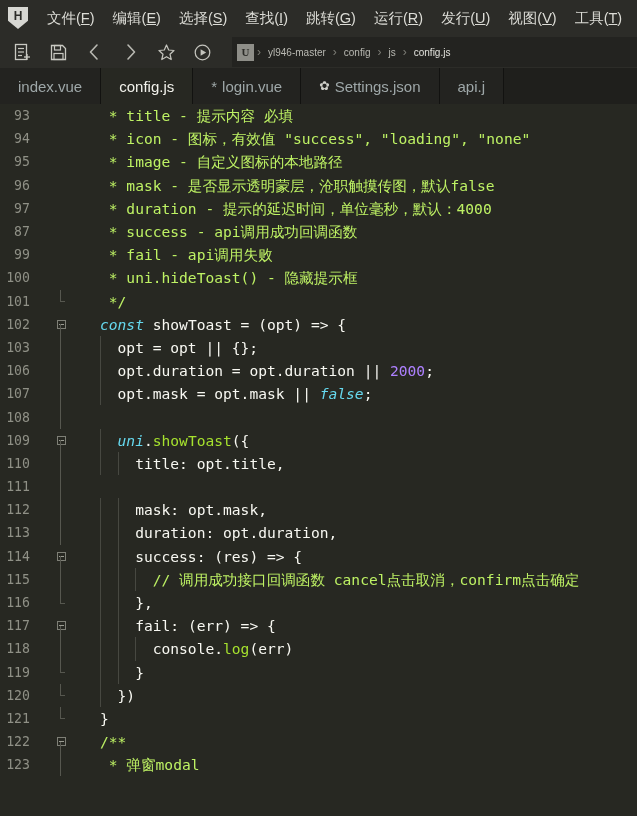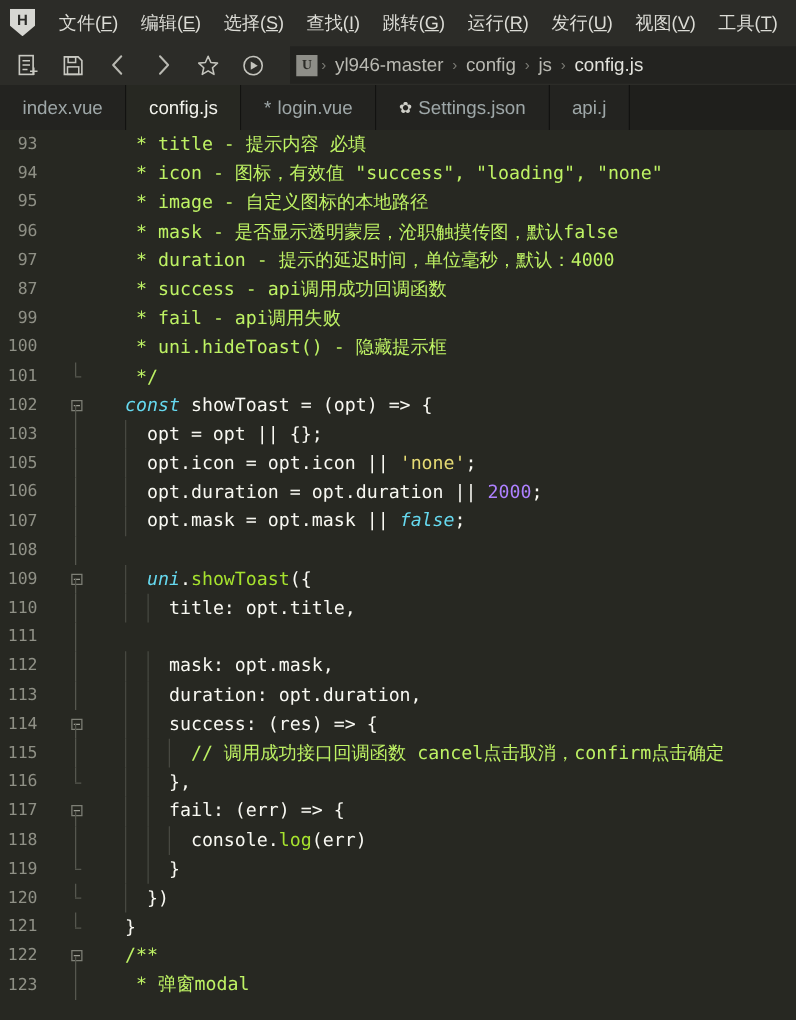--- a/index.html
+++ b/index.html
@@ -49,21 +49,21 @@
     background:#232320;padding:0 8px 0 5px;box-sizing:border-box;flex:1;min-width:0;
   }
   .crumb-logo{
     width:17px;height:17px;background:#8e8e88;flex:none;
     display:flex;align-items:center;justify-content:center;margin-right:2px;
   }
   .crumb-logo span{
     color:#2c2c28;font-size:11px;font-weight:bold;line-height:11px;
     font-family:"Liberation Serif",serif;
   }
-  .crumb{color:#e2e2dc;font-size:15px;padding:0 6px;white-space:nowrap;
+  .crumb{color:#e2e2dc;font-size:10px;padding:0 6px;white-space:nowrap;
     font-family:"Liberation Sans",sans-serif;}
   .crumb.dim{color:#b9b9b2;}
   .csep{color:#7b7b74;font-size:12px;padding:0 1px;}
 
   
   .tabbar{
     height:36px;min-height:36px;background:#1f1f1c;display:flex;align-items:stretch;
     overflow:hidden;
   }
   .tab{
@@ -277,27 +277,20 @@
           <div class="code"><span><span class="c-kw">const</span> <span class="c-pln">showToast</span> = (<span class="c-pln">opt</span>) =&gt; {</span></div>
         </div>
         <div class="row">
           <div class="ln">103</div>
           <div class="foldcol">
             <div class="fline"></div>
           </div>
           <div class="code"><div class="ig" style="left: 8px;"></div><span>  <span class="c-pln">opt</span> = <span class="c-pln">opt</span> || {};</span></div>
         </div>
         <div class="row">
-          <div class="ln">105</div>
-          <div class="foldcol">
-            <div class="fline"></div>
-          </div>
-          <div class="code"><div class="ig" style="left: 8px;"></div><span>  <span class="c-pln">opt</span>.<span class="c-pln">icon</span> = <span class="c-pln">opt</span>.<span class="c-pln">icon</span> || <span class="c-str">'none'</span>;</span></div>
-        </div>
-        <div class="row">
           <div class="ln">106</div>
           <div class="foldcol">
             <div class="fline"></div>
           </div>
           <div class="code"><div class="ig" style="left: 8px;"></div><span>  <span class="c-pln">opt</span>.<span class="c-pln">duration</span> = <span class="c-pln">opt</span>.<span class="c-pln">duration</span> || <span class="c-num">2000</span>;</span></div>
         </div>
         <div class="row">
           <div class="ln">107</div>
           <div class="foldcol">
             <div class="fline"></div>

